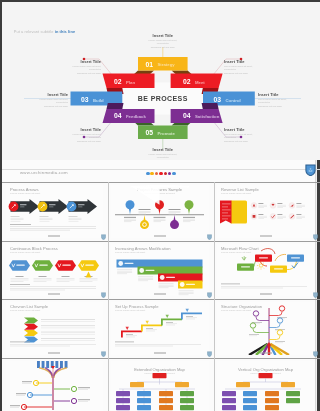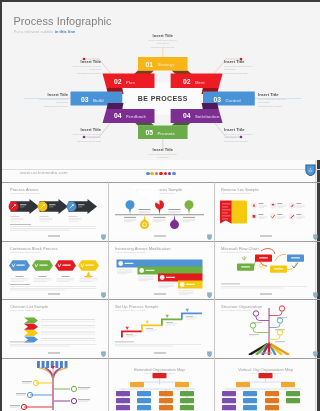--- a/index.html
+++ b/index.html
@@ -29,21 +29,20 @@
   .co-line{font-size:2.3px;color:#c2c2c2;line-height:1.55;letter-spacing:0.01px;}
   .sgfx{position:absolute;left:0;top:0;}
   .slogo{position:absolute;left:50%;bottom:1px;transform:translateX(-50%);width:12px;height:2.4px;background:#9b9b9b;opacity:.5;}
 </style>
 </head>
 <body>
 
 <div class="page">
   <div class="rightrail"></div>
   <div class="hero">
-    <div class="hero-title">Process Infographic</div>
     <div class="hero-sub"><span>Put a relevant subtitle </span><b>in this line</b></div>
 <svg class="hero-svg" width="318" height="158" viewBox="0 0 318 158">
 <g stroke-width="0.5" fill="none">
 <path d="M160.8,45 L160.8,55" stroke="#f0c24a"></path>
 <path d="M160.8,137 L160.8,147" stroke="#9dc48c"></path>
 <path d="M83,57 L97,57 L110,73" stroke="#ddacb0"></path>
 <path d="M238,57 L224,57 L211,73" stroke="#ddacb0"></path>
 <path d="M22,96.5 L69,96.5" stroke="#b4cfe6"></path>
 <path d="M299,96.5 L252,96.5" stroke="#b4cfe6"></path>
 <path d="M83,135 L97,135 L110,119" stroke="#bfa6c7"></path>

